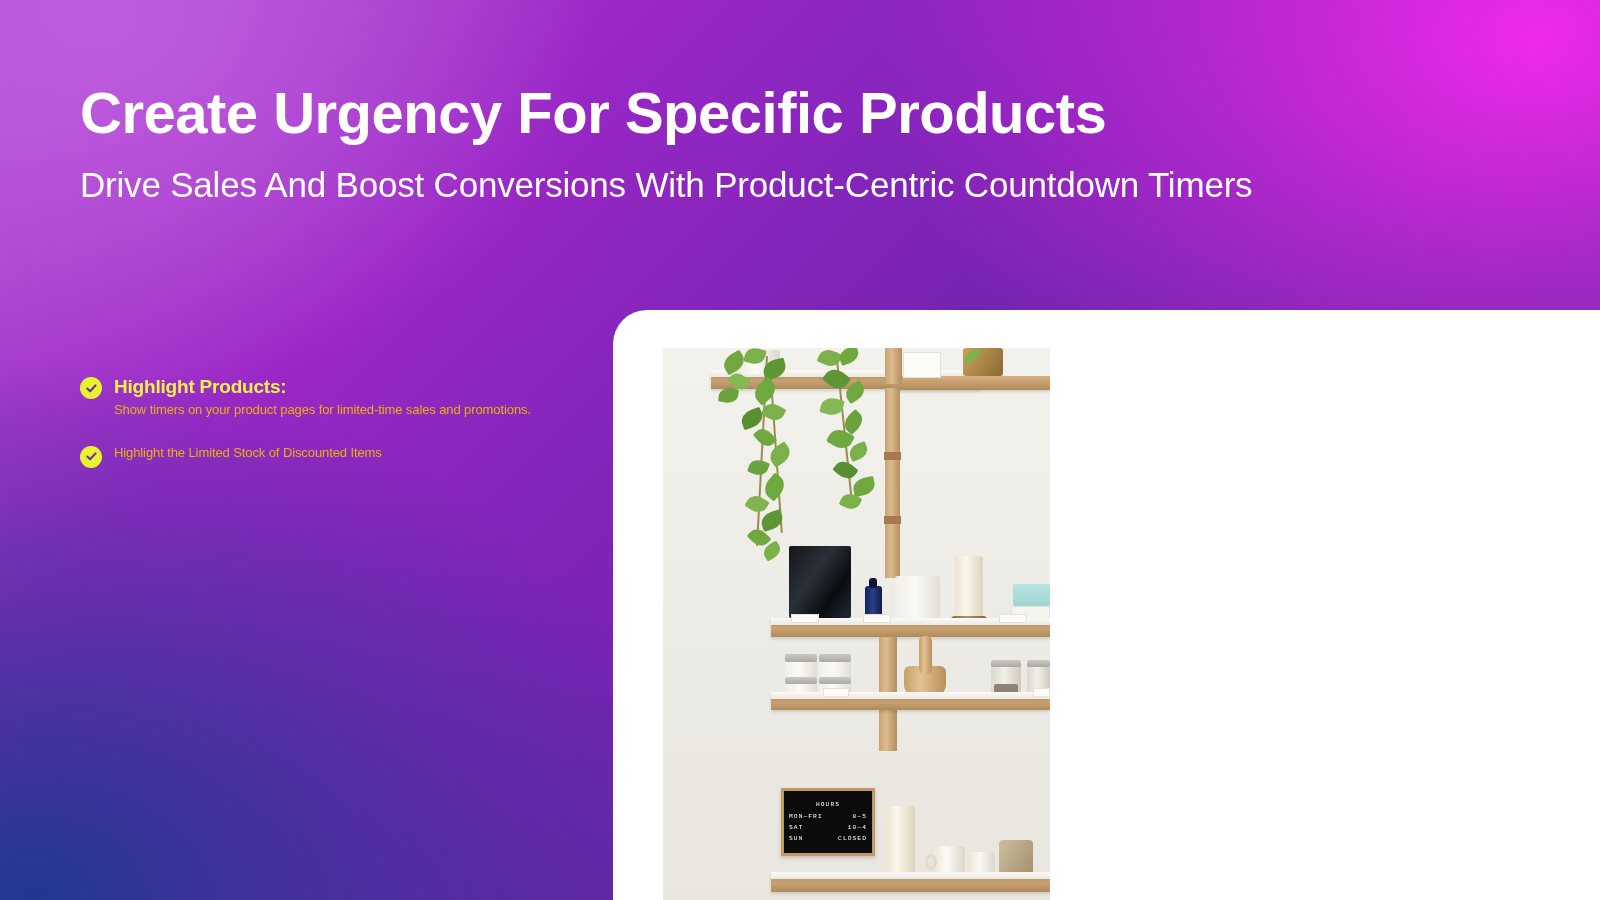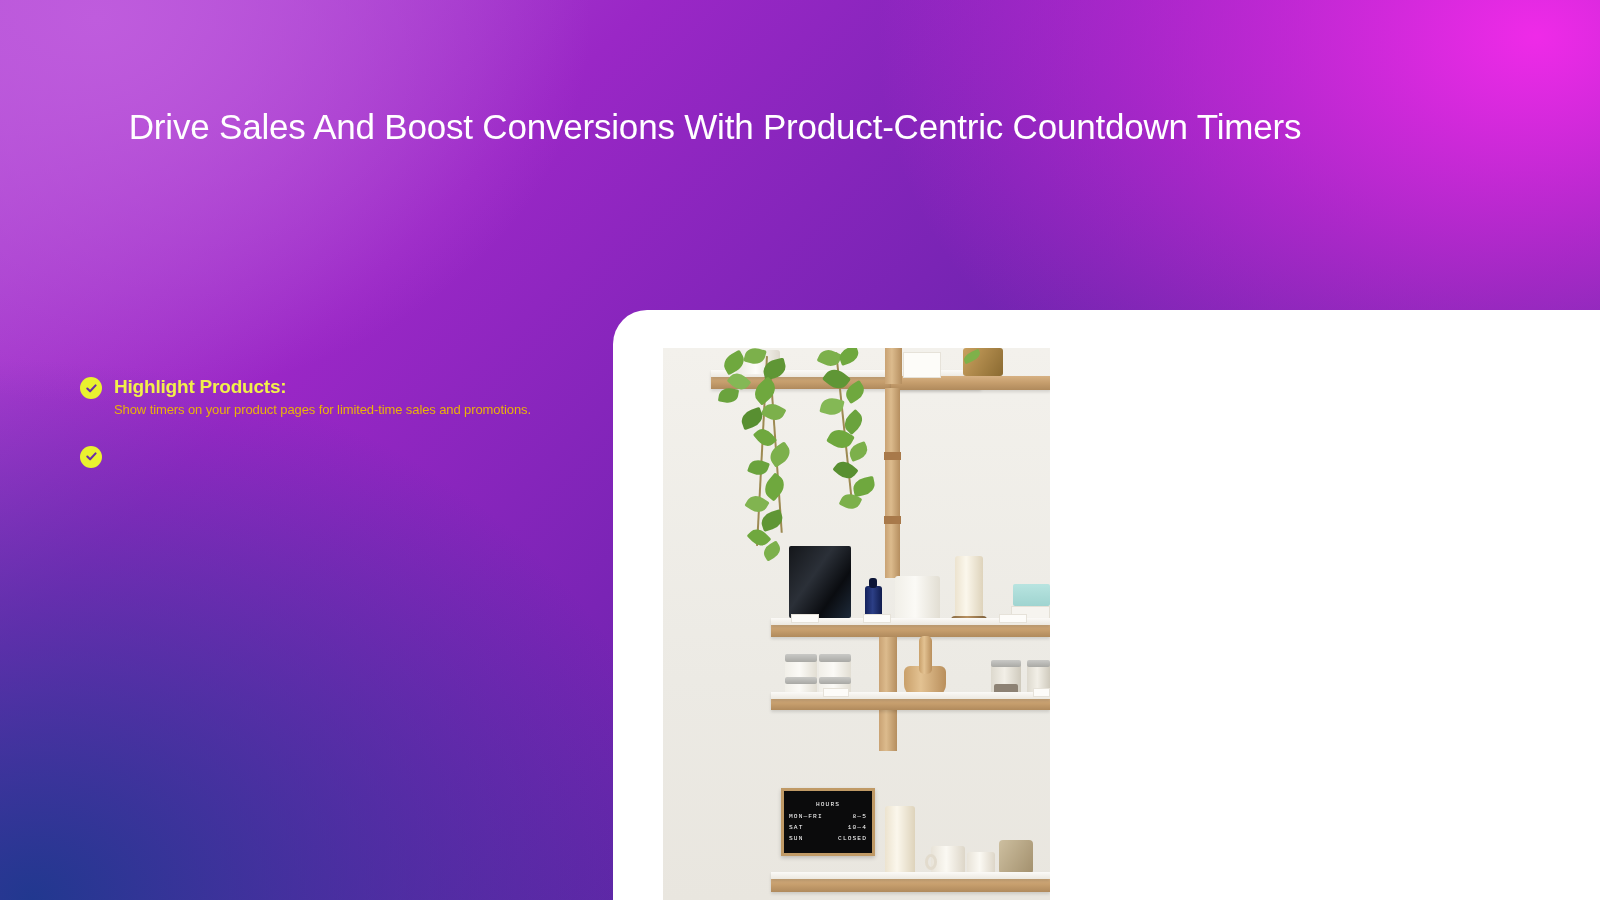--- a/index.html
+++ b/index.html
@@ -21,21 +21,21 @@
   }
 
   
   #left { position:absolute; left:80px; top:84px; width:520px; z-index:5; }
   #headline {
     font-size:58px; font-weight:700; color:#ffffff;
     letter-spacing:-0.5px; line-height:1.0; white-space:nowrap;
   }
   #subhead {
     margin-top:22px; font-size:35px; font-weight:400; color:#ffffff;
-    line-height:1.22; letter-spacing:-0.2px; width:1270px;text-align:center;
+    line-height:1.22; letter-spacing:-0.2px; width:1270px;
   }
 
   #bullets { position:absolute; left:80px; top:375px; width:470px; z-index:5; }
   .bullet { position:relative; padding-left:34px; margin-bottom:26px; }
   .check {
     position:absolute; left:0; top:2px; width:22px; height:22px;
     border-radius:50%; background:#e9f22f;
     display:flex; align-items:center; justify-content:center;
   }
   .check svg { display:block; }
@@ -90,20 +90,21 @@
   }
   #lb-inner .row { display:flex; width:78px; justify-content:space-between; }
   #lb-inner .ctr { width:78px; text-align:center; }
 </style>
 </head>
 <body>
 
 <div id="bg"></div>
 
 <div id="left">
+  <div id="headline">Create Urgency For Specific Products</div>
   <div id="subhead">Drive Sales And Boost Conversions With Product-Centric Countdown Timers</div>
 </div>
 
 <div id="bullets">
 
   <div class="bullet">
     <span class="check">
       <svg width="13" height="13" viewBox="0 0 13 13">
         <path d="M2.3 6.6 L5.1 9.3 L10.6 3.4" fill="none" stroke="#6a2da8" stroke-width="2.1" stroke-linecap="round" stroke-linejoin="round"></path>
       </svg>
@@ -111,20 +112,21 @@
     <div class="b-title">Highlight Products:</div>
     <div class="b-desc">Show timers on your product pages for limited-time sales and promotions.</div>
   </div>
 
   <div class="bullet">
     <span class="check">
       <svg width="13" height="13" viewBox="0 0 13 13">
         <path d="M2.3 6.6 L5.1 9.3 L10.6 3.4" fill="none" stroke="#6a2da8" stroke-width="2.1" stroke-linecap="round" stroke-linejoin="round"></path>
       </svg>
     </span>
+    <div class="b-desc">Highlight the Limited Stock of Discounted Items</div>
   </div>
 
 </div>
 
 <div id="card">
 
   <div id="photo">
     <div class="wall"></div>
 
     <div class="shelf" style="left:48px; top:28px; width:270px; height:13px;"></div>

